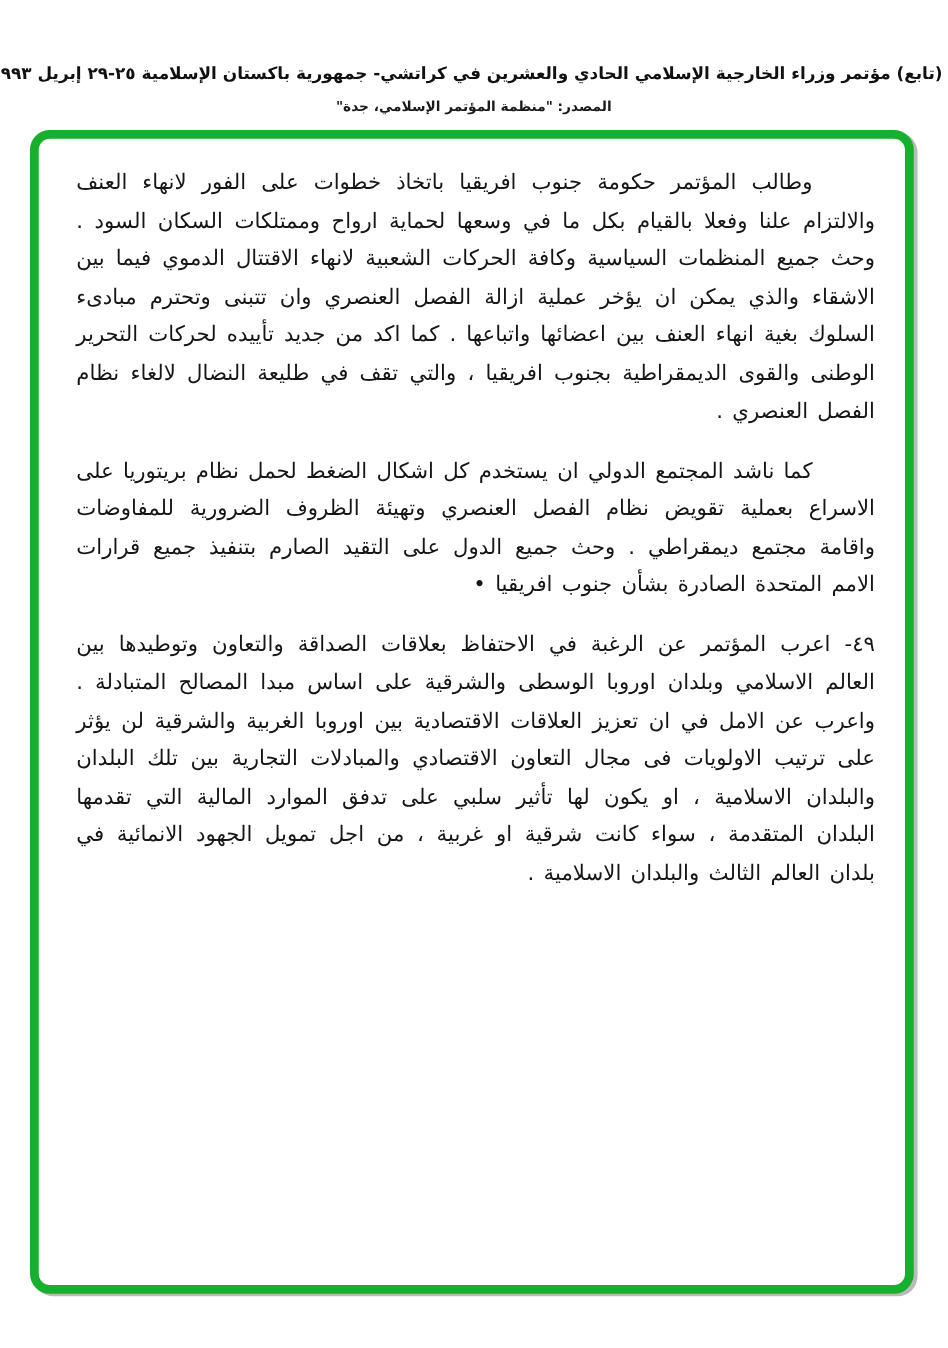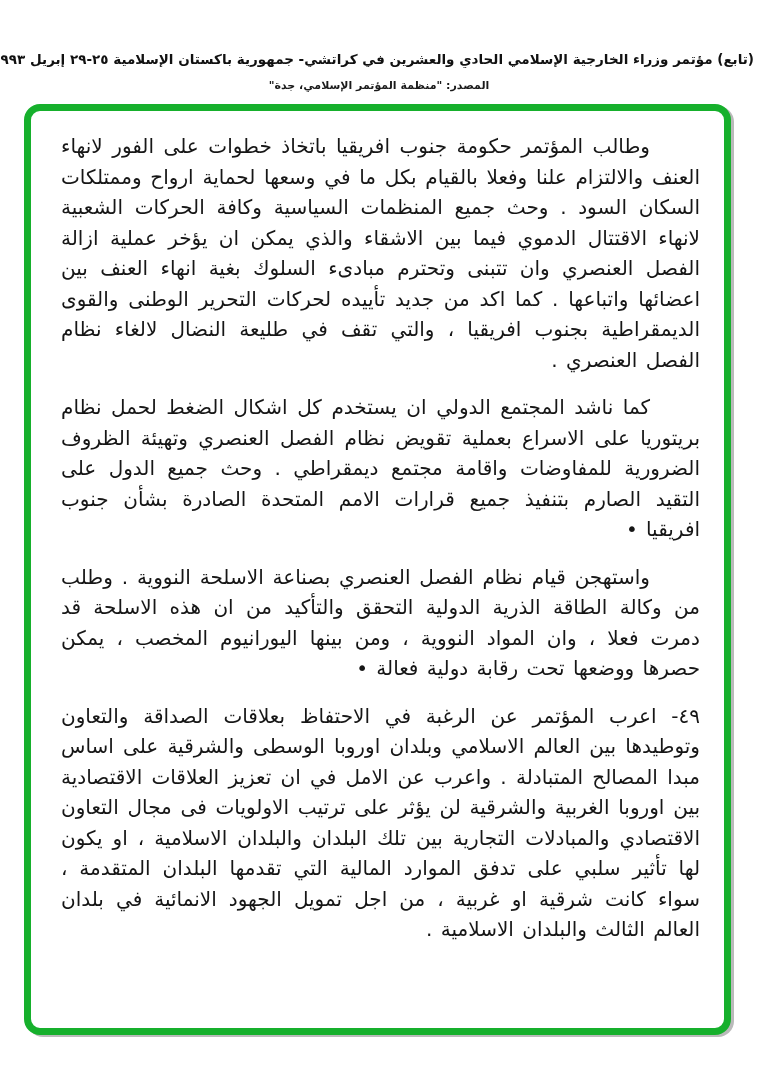--- a/index.html
+++ b/index.html
@@ -51,21 +51,21 @@
     box-sizing: border-box;
     border: 7px solid #16b02c;
     border-radius: 16px;
     background: #ffffff;
     box-shadow: 3px 2px 0 rgba(130,130,130,0.55);
     padding: 20px 24px 0 30px;
     direction: rtl;
   }
   .para {
     margin: 0 0 17px 0;
-    font-size: 20px;
+    font-size: 17px;
     line-height: 30.5px;
     color: #161616;
     text-align: justify;
     word-spacing: 2px;
   }
   .para.indent {
     text-indent: 50px;
   }
   .page-number {
     position: absolute;
@@ -85,18 +85,17 @@
 <div class="sheet">
 
   <header class="doc-header">
     <div class="title-line">(تابع) مؤتمر وزراء الخارجية الإسلامي الحادي والعشرين في كراتشي- جمهورية باكستان الإسلامية ٢٥-٢٩ إبريل ١٩٩٣- البيان الختام</div>
     <div class="source-line">المصدر: "منظمة المؤتمر الإسلامي، جدة"</div>
   </header>
 
   <div class="content-frame" style="border-color: rgb(22, 176, 44);">
     <p class="para indent">وطالب المؤتمر حكومة جنوب افريقيا باتخاذ خطوات على الفور لانهاء العنف والالتزام علنا وفعلا بالقيام بكل ما في وسعها لحماية ارواح وممتلكات السكان السود . وحث جميع المنظمات السياسية وكافة الحركات الشعبية لانهاء الاقتتال الدموي فيما بين الاشقاء والذي يمكن ان يؤخر عملية ازالة الفصل العنصري وان تتبنى وتحترم مبادىء السلوك بغية انهاء العنف بين اعضائها واتباعها . كما اكد من جديد تأييده لحركات التحرير الوطنى والقوى الديمقراطية بجنوب افريقيا ، والتي تقف في طليعة النضال لالغاء نظام الفصل العنصري .</p>
     <p class="para indent">كما ناشد المجتمع الدولي ان يستخدم كل اشكال الضغط لحمل نظام بريتوريا على الاسراع بعملية تقويض نظام الفصل العنصري وتهيئة الظروف الضرورية للمفاوضات واقامة مجتمع ديمقراطي . وحث جميع الدول على التقيد الصارم بتنفيذ جميع قرارات الامم المتحدة الصادرة بشأن جنوب افريقيا •</p>
-    <p class="para indent">واستهجن قيام نظام الفصل العنصري بصناعة الاسلحة النووية . وطلب من وكالة الطاقة الذرية الدولية التحقق والتأكيد من ان هذه الاسلحة قد دمرت فعلا ، وان المواد النووية ، ومن بينها اليورانيوم المخصب ، يمكن حصرها ووضعها تحت رقابة دولية فعالة •</p>
     <p class="para">٤٩- اعرب المؤتمر عن الرغبة في الاحتفاظ بعلاقات الصداقة والتعاون وتوطيدها بين العالم الاسلامي وبلدان اوروبا الوسطى والشرقية على اساس مبدا المصالح المتبادلة . واعرب عن الامل في ان تعزيز العلاقات الاقتصادية بين اوروبا الغربية والشرقية لن يؤثر على ترتيب الاولويات فى مجال التعاون الاقتصادي والمبادلات التجارية بين تلك البلدان والبلدان الاسلامية ، او يكون لها تأثير سلبي على تدفق الموارد المالية التي تقدمها البلدان المتقدمة ، سواء كانت شرقية او غربية ، من اجل تمويل الجهود الانمائية في بلدان العالم الثالث والبلدان الاسلامية .</p>
   </div>
 
 
 </div>
 
 </body></html>

